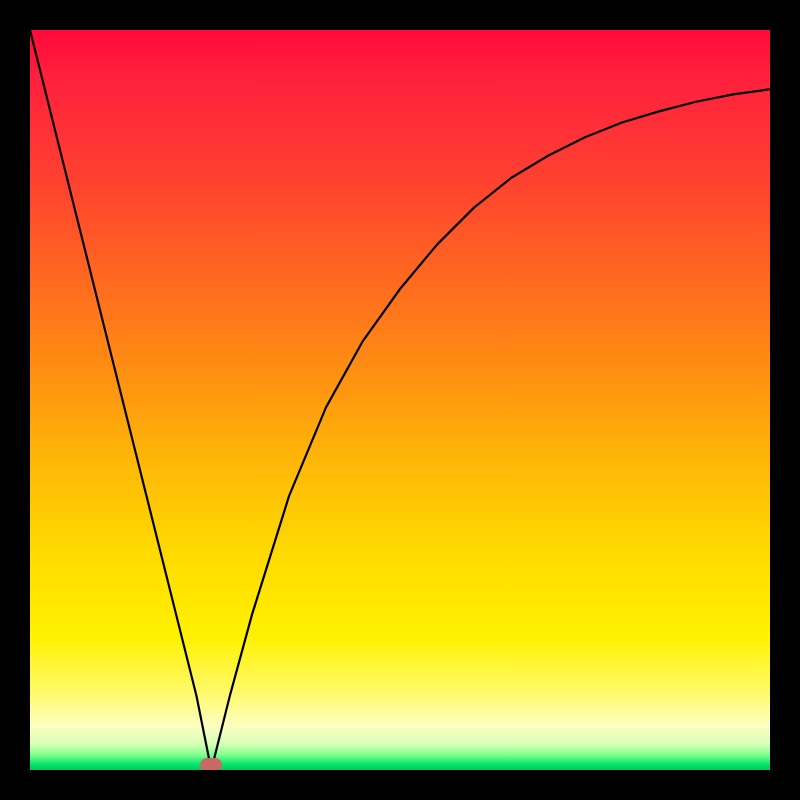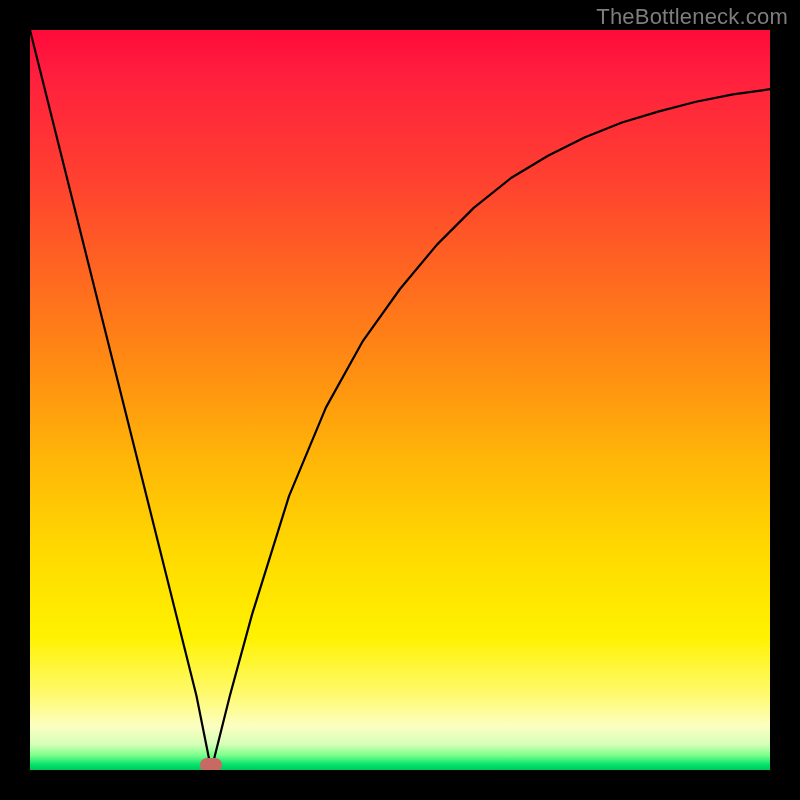--- a/index.html
+++ b/index.html
@@ -71,21 +71,20 @@
     font-size: 22px;
     letter-spacing: 0.2px;
     user-select: none;
   }
 </style>
 </head>
 <body>
 
 <div class="frame">
 
-  <div class="watermark">TheBottleneck.com</div>
 
   <div class="plot-area">
     <div class="gradient"></div>
 
     <svg class="curve" viewBox="0 0 740 740" preserveAspectRatio="none">
       <path id="curve-path" fill="none" stroke="#000" stroke-width="2.2" stroke-linejoin="round" stroke-linecap="round" d="M0.00 0.00 L37.00 148.00 L74.00 296.00 L111.00 444.00 L148.00 592.00 L166.50 666.00 L181.30 740.00 L181.30 740.00 L199.80 666.00 L222.00 584.60 L259.00 466.20 L296.00 377.40 L333.00 310.80 L370.00 259.00 L407.00 214.60 L444.00 177.60 L481.00 148.00 L518.00 125.80 L555.00 107.30 L592.00 92.50 L629.00 81.40 L666.00 71.78 L703.00 64.38 L740.00 59.20"></path>
     </svg>
 
     <div id="marker" class="marker" style="left: 181.3px; top: 734.82px;"></div>
   </div>

